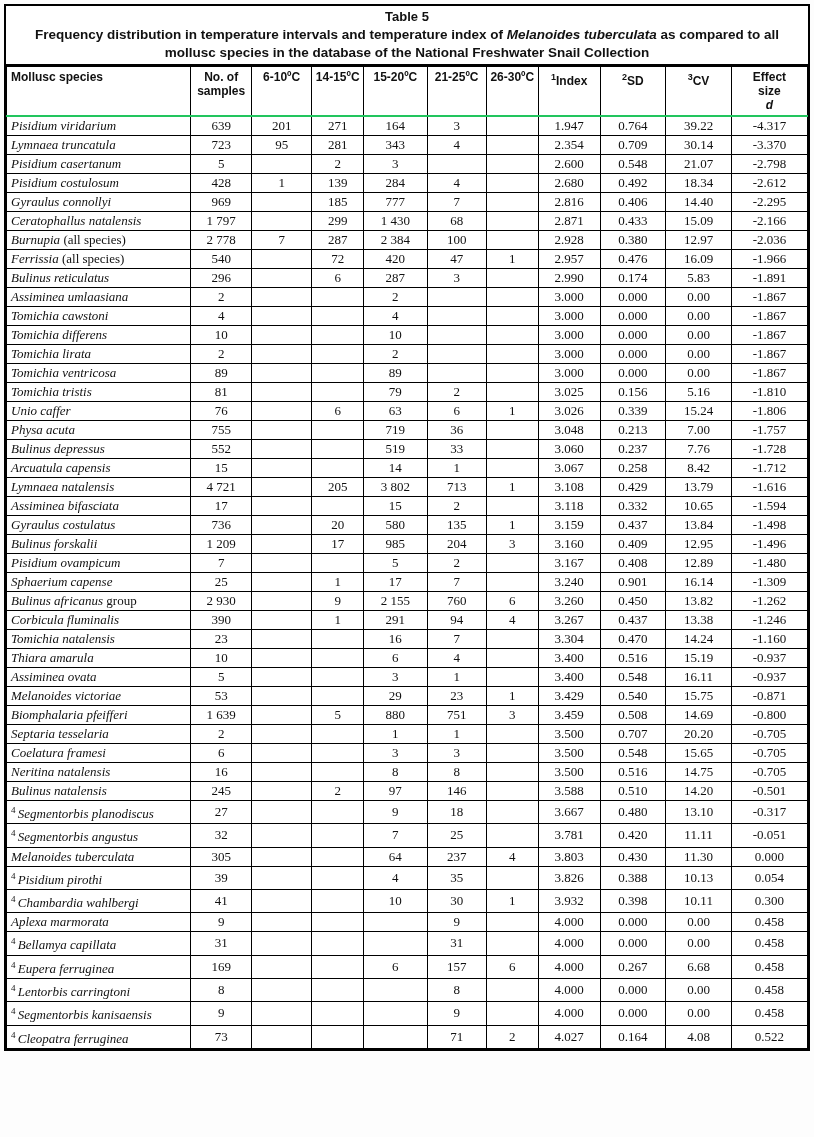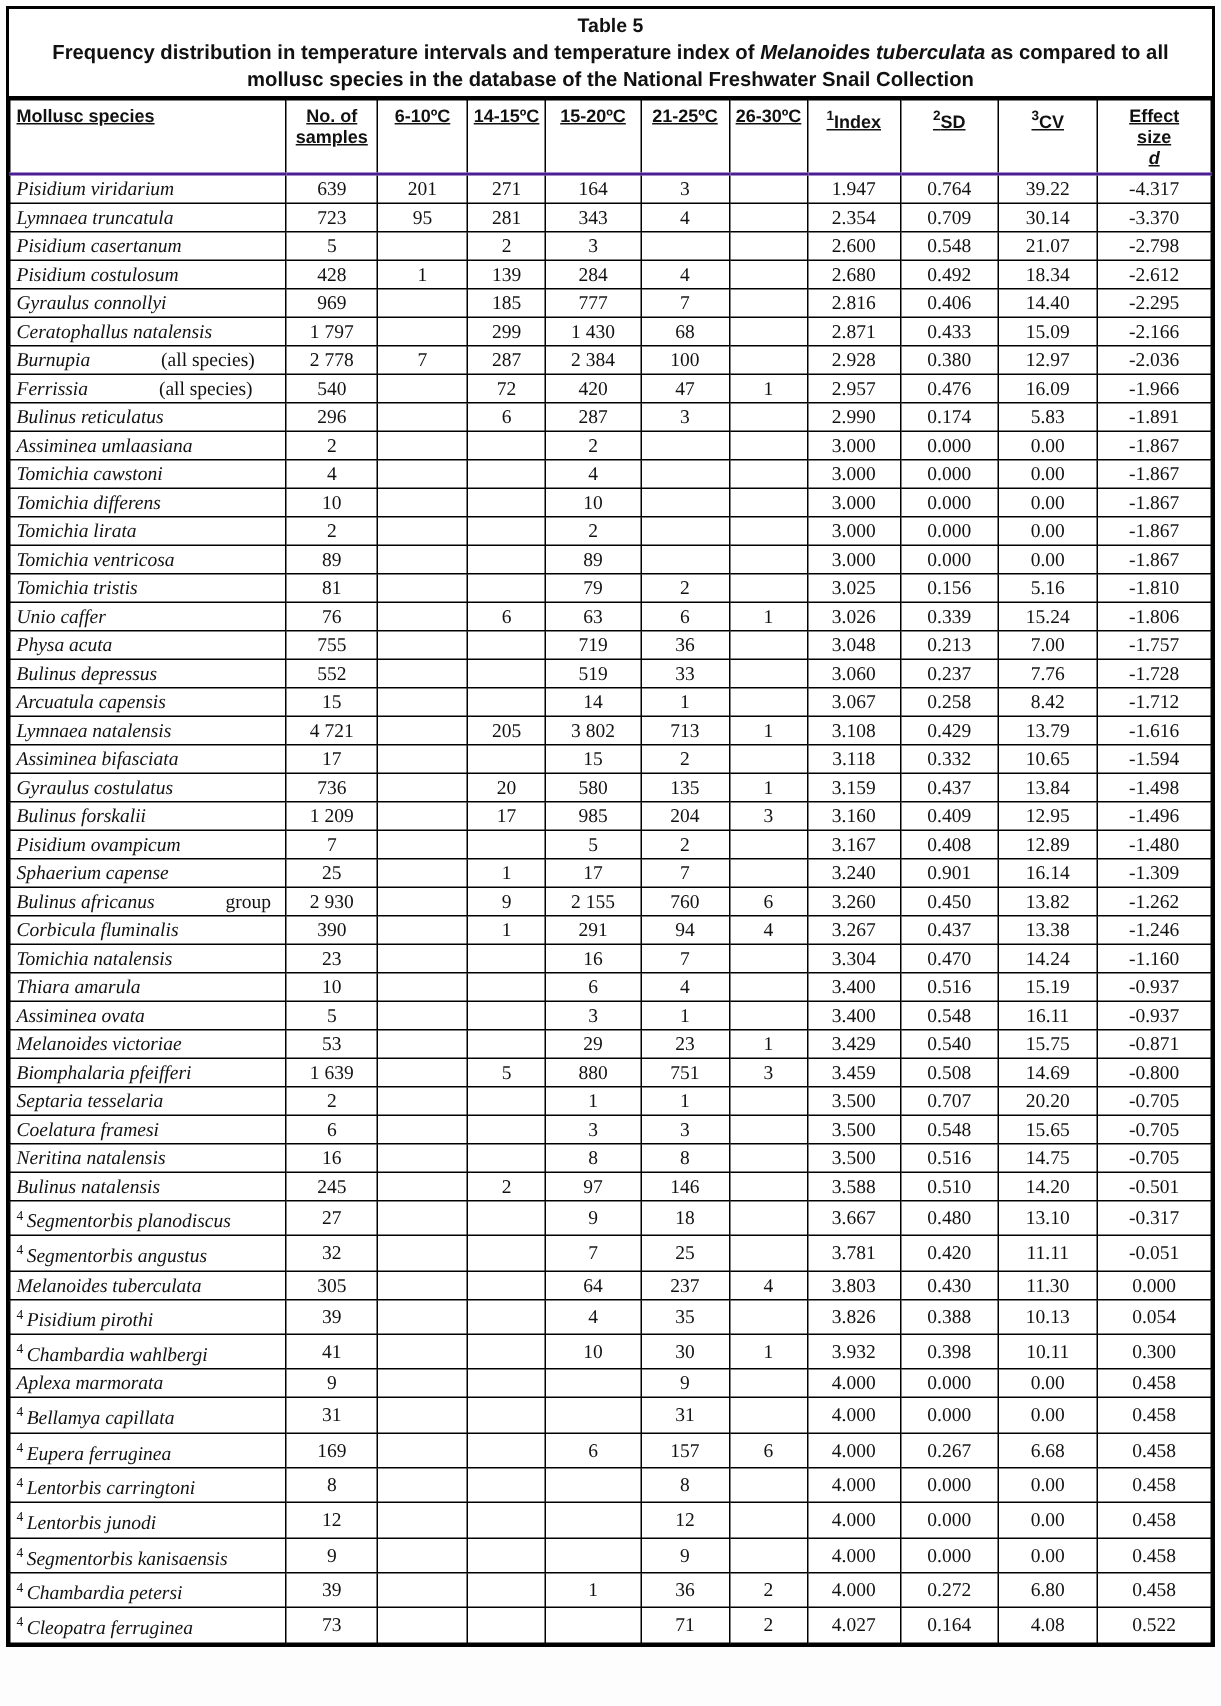--- a/index.html
+++ b/index.html
@@ -7,26 +7,26 @@
   .page{padding:4px 4px 0 4px;box-sizing:border-box;}
   .frame{border:2px solid #000;background:#fff;}
   .title-block{border-bottom:2px solid #000;text-align:center;
     font-family:"Liberation Sans",sans-serif;font-weight:bold;
     font-size:13.5px;line-height:18px;padding:2px 6px;}
   .title-line{font-size:13px;}
   table{width:100%;border-collapse:collapse;table-layout:fixed;}
   th,td{border:1px solid #000;box-sizing:border-box;overflow:hidden;}
   th{font-family:"Liberation Sans",sans-serif;font-weight:bold;font-size:12px;
      line-height:14px;vertical-align:top;padding:3px 2px;text-align:center;
-     border-bottom:2px solid #4c1d95;text-decoration:underline;}
+     border-bottom:2px solid #22c55e;}
   th.species-col{text-align:left;padding-left:4px;}
   td{font-size:13px;line-height:18px;height:18px;padding:0 3px;text-align:center;
      white-space:nowrap;}
   td.species-cell{text-align:left;font-style:italic;padding-left:4px;}
-  td.species-cell .plain{font-style:normal;margin-left:44px;}
+  td.species-cell .plain{font-style:normal;}
   td.species-cell sup{font-style:normal;font-size:9px;}
   sup{font-size:9px;}
 </style>
 </head>
 <body>
 
 <div class="page">
   <div class="frame">
 
     <div class="title-block">
@@ -643,56 +643,30 @@
             <td></td>
             <td></td>
             <td>8</td>
             <td></td>
             <td>4.000</td>
             <td>0.000</td>
             <td>0.00</td>
             <td>0.458</td>
           </tr>
           <tr>
-            <td class="species-cell"><sup>4 </sup>Lentorbis junodi</td>
-            <td>12</td>
-            <td></td>
-            <td></td>
-            <td></td>
-            <td>12</td>
-            <td></td>
-            <td>4.000</td>
-            <td>0.000</td>
-            <td>0.00</td>
-            <td>0.458</td>
-          </tr>
-          <tr>
             <td class="species-cell"><sup>4 </sup>Segmentorbis kanisaensis</td>
             <td>9</td>
             <td></td>
             <td></td>
             <td></td>
             <td>9</td>
             <td></td>
             <td>4.000</td>
             <td>0.000</td>
             <td>0.00</td>
-            <td>0.458</td>
-          </tr>
-          <tr>
-            <td class="species-cell"><sup>4 </sup>Chambardia petersi</td>
-            <td>39</td>
-            <td></td>
-            <td></td>
-            <td>1</td>
-            <td>36</td>
-            <td>2</td>
-            <td>4.000</td>
-            <td>0.272</td>
-            <td>6.80</td>
             <td>0.458</td>
           </tr>
           <tr>
             <td class="species-cell"><sup>4 </sup>Cleopatra ferruginea</td>
             <td>73</td>
             <td></td>
             <td></td>
             <td></td>
             <td>71</td>
             <td>2</td>

